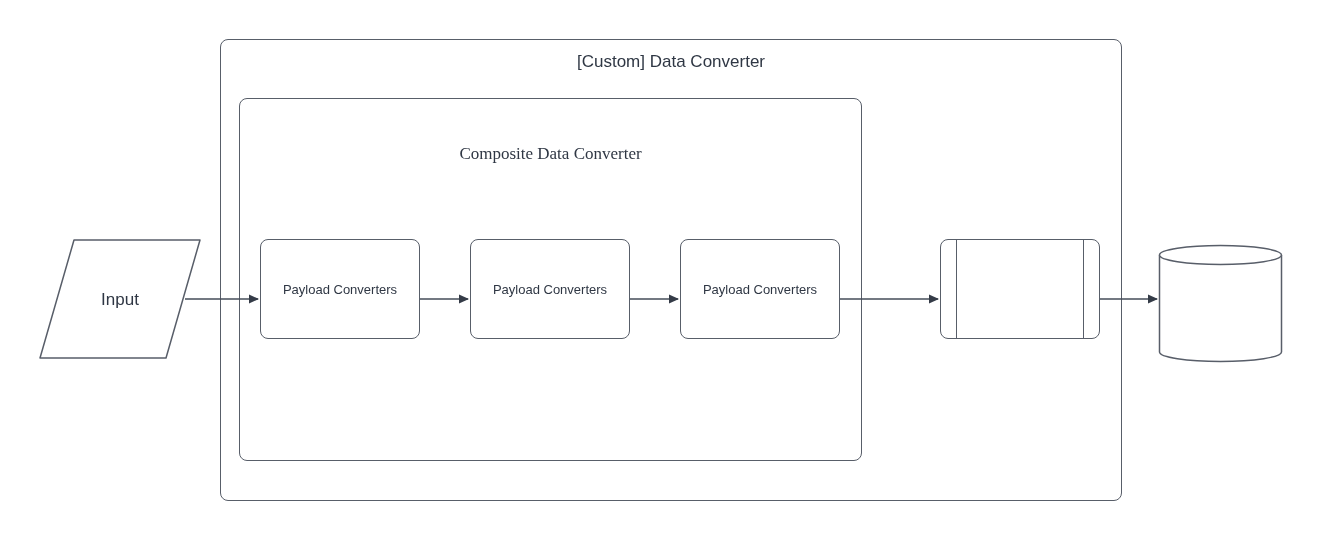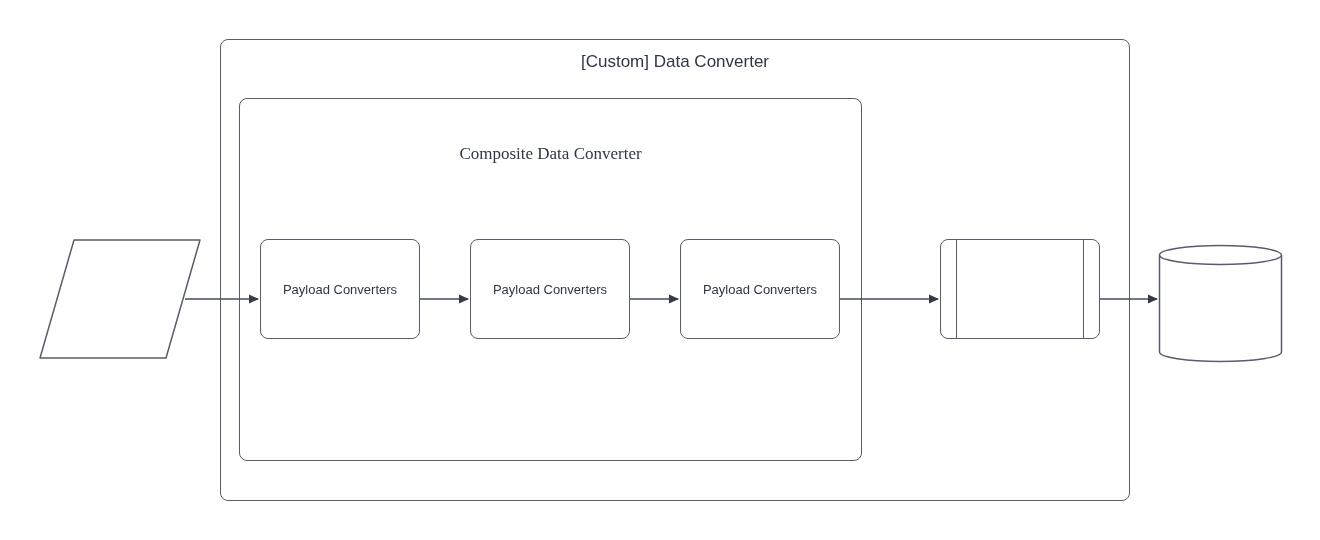--- a/index.html
+++ b/index.html
@@ -30,21 +30,20 @@
     border: 1.5px solid #585e69;
     border-radius: 8px;
     background: transparent;
     z-index: 1;
   }
   .outer-box {
     left: 220px;
     top: 39px;
     width: 900px;
     height: 460px;
-    padding-left: 8px;
   }
   .inner-box {
     left: 239px;
     top: 98px;
     width: 621px;
     height: 361px;
   }
   .container-title {
     position: absolute;
     left: 0;
@@ -131,20 +130,23 @@
   </div>
   <div class="node-box pc3">
     <span>Payload Converters</span>
   </div>
 
   <div class="node-box codec">
     <span class="codec-bar codec-bar-left"></span>
     <span class="codec-bar codec-bar-right"></span>
   </div>
 
+  <div class="shape-label input-label">
+    <span>Input</span>
+  </div>
 
 
   <svg class="svg-layer" viewBox="0 0 1320 540" xmlns="http://www.w3.org/2000/svg">
     <defs>
       <marker id="arrowhead" markerWidth="11" markerHeight="10" refX="9" refY="5" orient="auto" markerUnits="userSpaceOnUse">
         <path d="M0,0.5 L10,5 L0,9.5 Z" fill="#343b47"></path>
       </marker>
     </defs>
 
     <polygon points="74,240 200,240 166,358 40,358" fill="#ffffff" stroke="#585e69" stroke-width="1.5" stroke-linejoin="round"></polygon>

